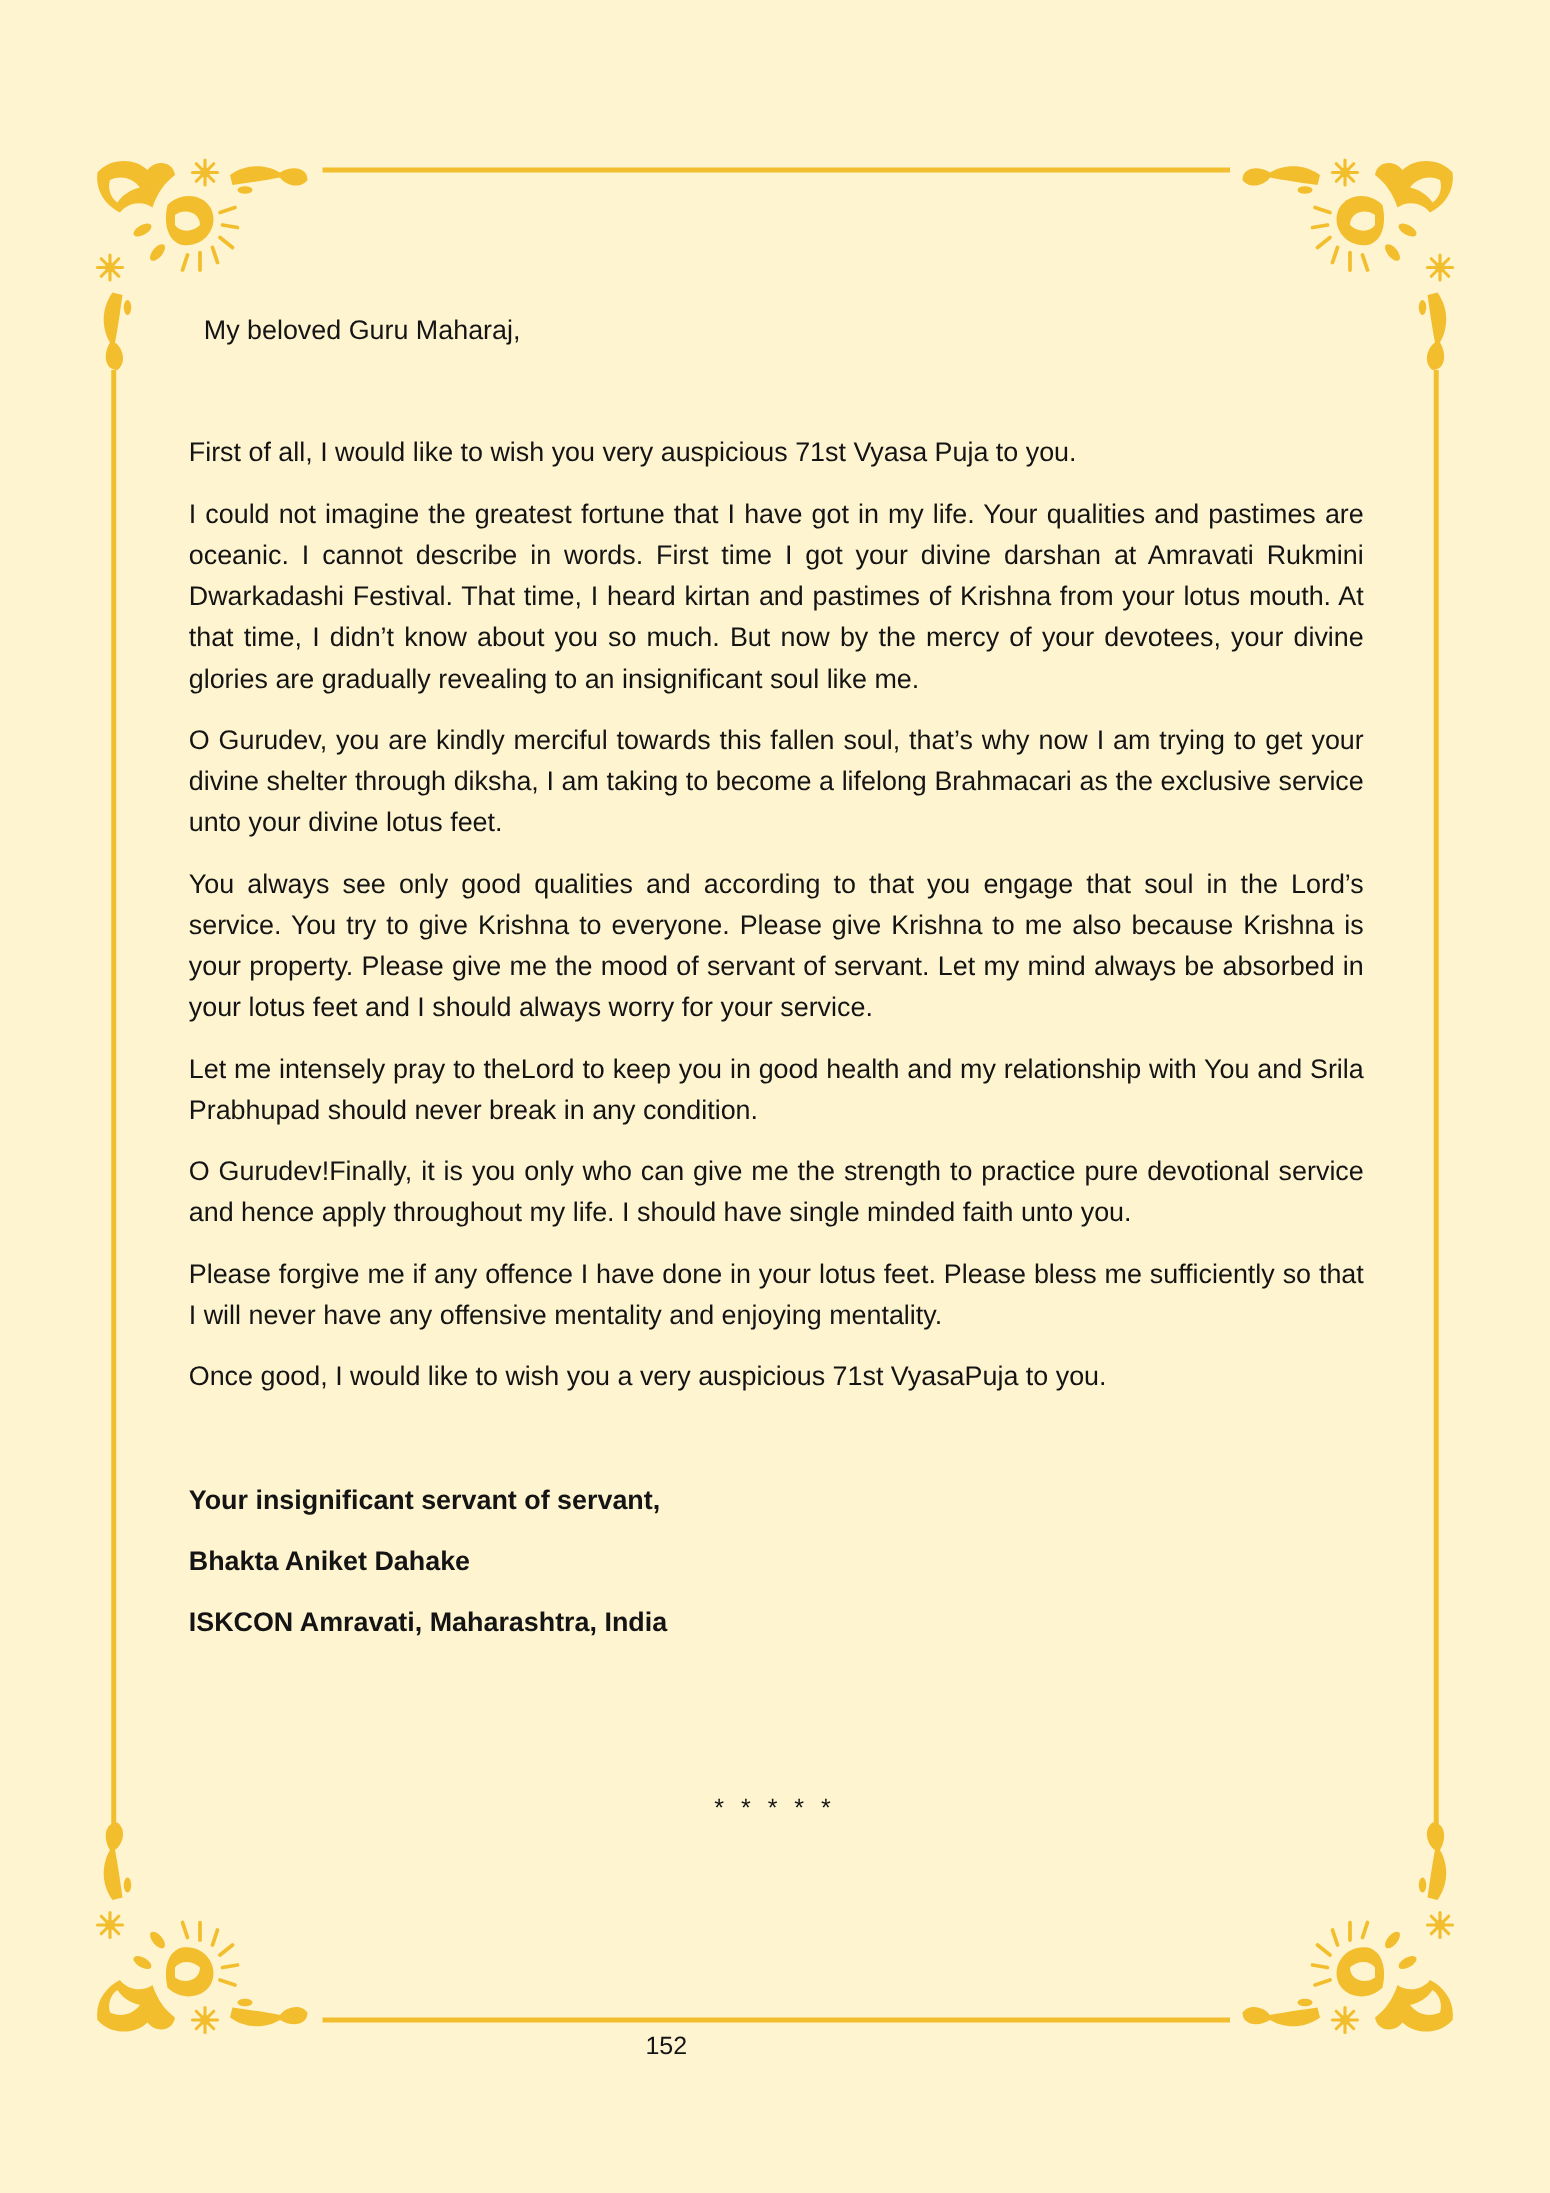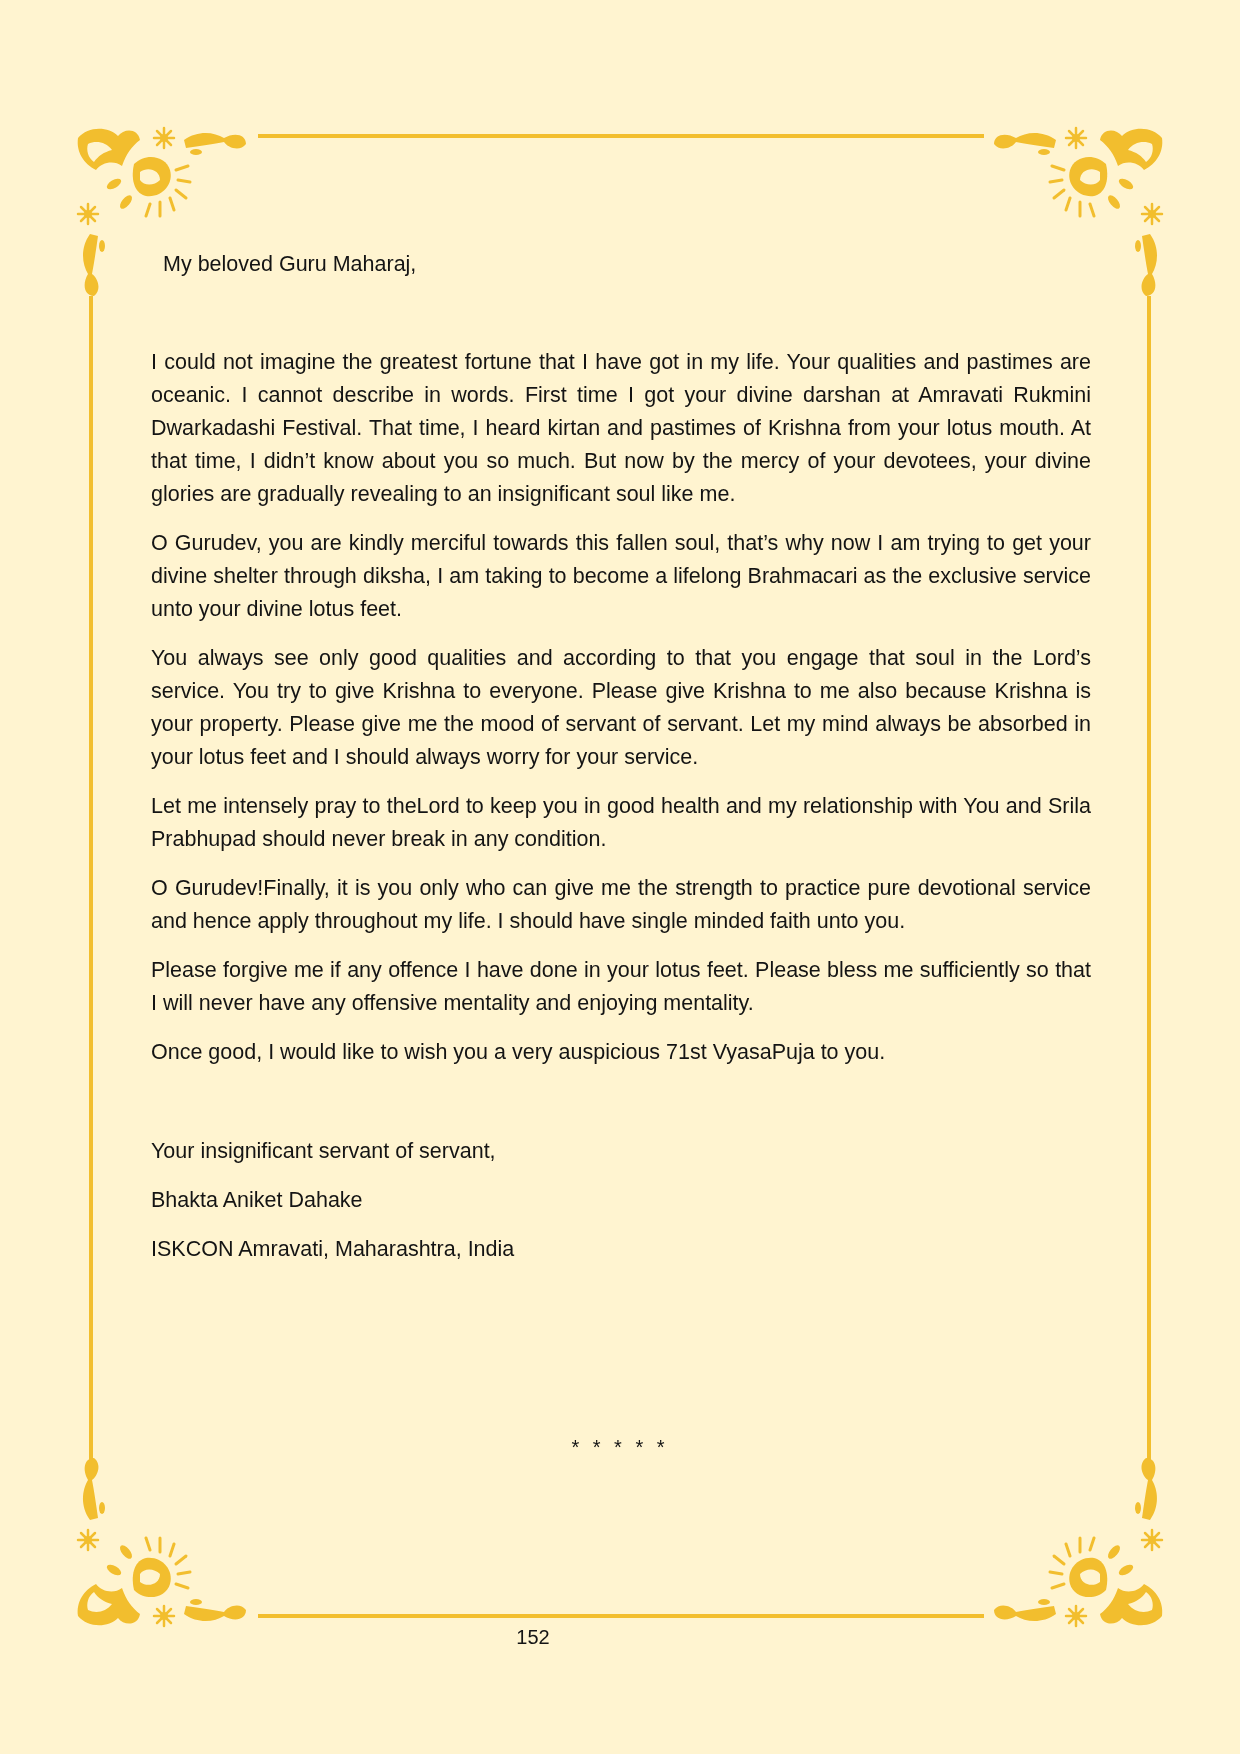--- a/index.html
+++ b/index.html
@@ -26,21 +26,21 @@
 
   .content {
     position: absolute;
     left: 151px; top: 248px; width: 940px;
     font-size: 21.5px;
     line-height: 33px;
   }
   .salutation { margin: 0 0 65px 12px; }
   .para { margin: 0 0 16px 0; text-align: justify; }
   .spacer { height: 50px; }
-  .closing { margin: 0 0 16px 0; }
+  .closing { margin: 0 0 16px 0; font-weight: bold; }
   .stars {
     position: absolute; left: 0; width: 1240px; top: 1436px;
     text-align: center; font-size: 20px; letter-spacing: 4px;
   }
   .page-number {
     position: absolute; left: 0; width: 1066px; top: 1626px;
     text-align: center; font-size: 20px;
   }
 </style>
 </head>
@@ -191,20 +191,21 @@
     <path d="M16 110 C6 124 8 140 14 150 C8 160 10 172 20 172 C28 166 24 154 18 150 C20 140 22 126 24 112 Z"></path>
     <ellipse cx="122" cy="28" rx="6" ry="3"></ellipse>
       <ellipse cx="28" cy="122" rx="3" ry="6"></ellipse>
     <ellipse cx="40" cy="60" rx="8" ry="4" transform="rotate(-30 40 60)"></ellipse>
     <ellipse cx="52" cy="78" rx="8" ry="4" transform="rotate(-50 52 78)"></ellipse>
   </svg>
 </div>
 
 <div class="content">
   <p class="salutation">My beloved Guru Maharaj,</p>
+  <p class="para">First of all, I would like to wish you very auspicious 71st Vyasa Puja to you.</p>
   <p class="para">I could not imagine the greatest fortune that I have got in my life. Your qualities and pastimes are oceanic. I cannot describe in words. First time I got your divine darshan at Amravati Rukmini Dwarkadashi Festival. That time, I heard kirtan and pastimes of Krishna from your lotus mouth. At that time, I didn’t know about you so much. But now by the mercy of your devotees, your divine glories are gradually revealing to an insignificant soul like me.</p>
   <p class="para">O Gurudev, you are kindly merciful towards this fallen soul, that’s why now I am trying to get your divine shelter through diksha, I am taking  to become a lifelong Brahmacari as the exclusive service unto your divine lotus feet.</p>
   <p class="para">You always see only good qualities and according to that you engage that soul in the Lord’s service. You try to give Krishna to everyone. Please give Krishna to me also because Krishna is your property. Please give me the mood of servant of servant. Let my mind always be absorbed in your lotus feet and I should always worry for your service.</p>
   <p class="para">Let me intensely pray to theLord to keep you in good health and my relationship with You and Srila Prabhupad should never break in any condition.</p>
   <p class="para">O Gurudev!Finally, it is you only who can give me the strength to practice pure devotional service and hence apply throughout my life. I should have single minded faith unto you.</p>
   <p class="para">Please forgive me if any offence I have done in your lotus feet. Please bless me sufficiently so that I will never have any offensive mentality and enjoying mentality.</p>
   <p class="para">Once good, I would like to wish you a very auspicious 71st VyasaPuja to you.</p>
   <div class="spacer"></div>
   <p class="closing">Your insignificant servant of servant,</p>
   <p class="closing">Bhakta Aniket Dahake</p>

